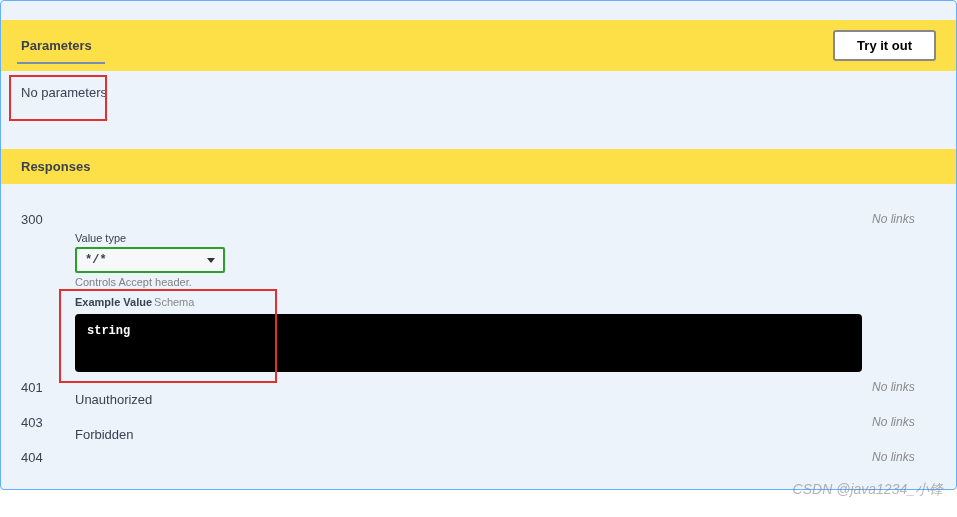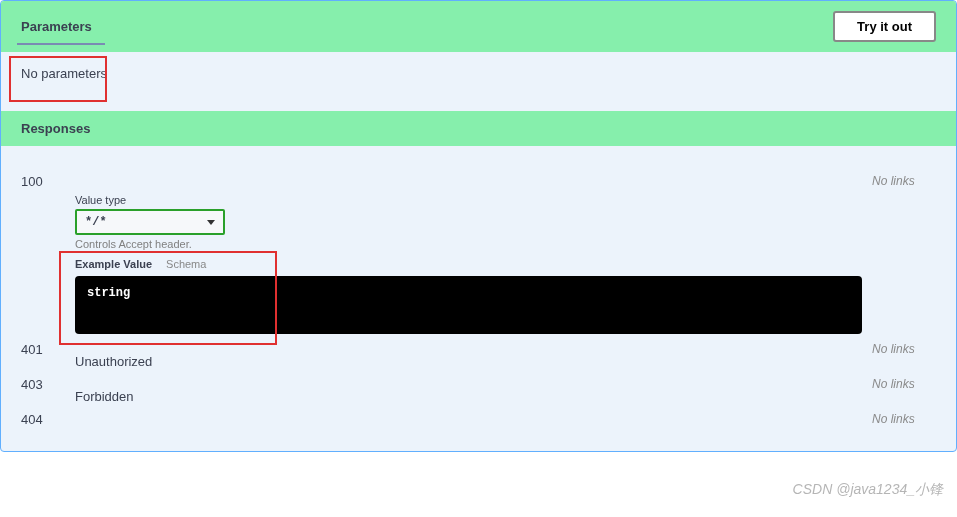--- a/index.html
+++ b/index.html
@@ -34,25 +34,26 @@
       font-family: "Courier New", monospace;
       font-weight: 700;
       color: #3b4151;
       font-size: 14px;
     }
     .endpoint-summary {
       color: #3b4151;
       font-size: 12px;
     }
     .section-bar {
-      background: #86efac;
+      background: #fde047;
       padding: 10px 20px;
       display: flex;
       justify-content: space-between;
       align-items: center;
+      margin-top: 19px;
     }
     .section-bar h4 {
       font-size: 13px;
       font-weight: 700;
       color: #3b4151;
       position: relative;
     }
     .underline-accent::after {
       content: "";
       position: absolute;
@@ -140,21 +141,21 @@
     .redbox-example {
       position: absolute;
       border: 2px solid #e03030;
       left: -16px;
       top: -7px;
       width: 218px;
       height: 94px;
     }
     .tabs {
       display: flex;
-      gap: 14px;
+      gap: 2px;
       margin-bottom: 6px;
       align-items: baseline;
     }
     .tab { font-size: 11px; color: #888; cursor: pointer; }
     .tab.active { font-weight: 700; color: #3b4151; }
     .example-box {
       background: #000000;
       color: #fff;
       font-family: "Courier New", monospace;
       font-size: 12px;
@@ -190,21 +191,21 @@
   </div>
 
   <div class="section-bar">
     <h4>Responses</h4>
   </div>
 
   <div class="responses-body">
     <div class="table">
       <div id="rows-mount">
           <div class="tr">
-            <div class="col-code code-val">100</div>
+            <div class="col-code code-val">300</div>
             <div class="col-desc">
               <div class="media-label">Value type</div>
               <div class="media-select">
                 <span>*/*</span>
                 <span class="chevron"></span>
               </div>
               <div class="accept-hint">Controls Accept header.</div>
               <div class="example-wrap">
                 <div class="redbox-example"></div>
                 <div class="tabs">

